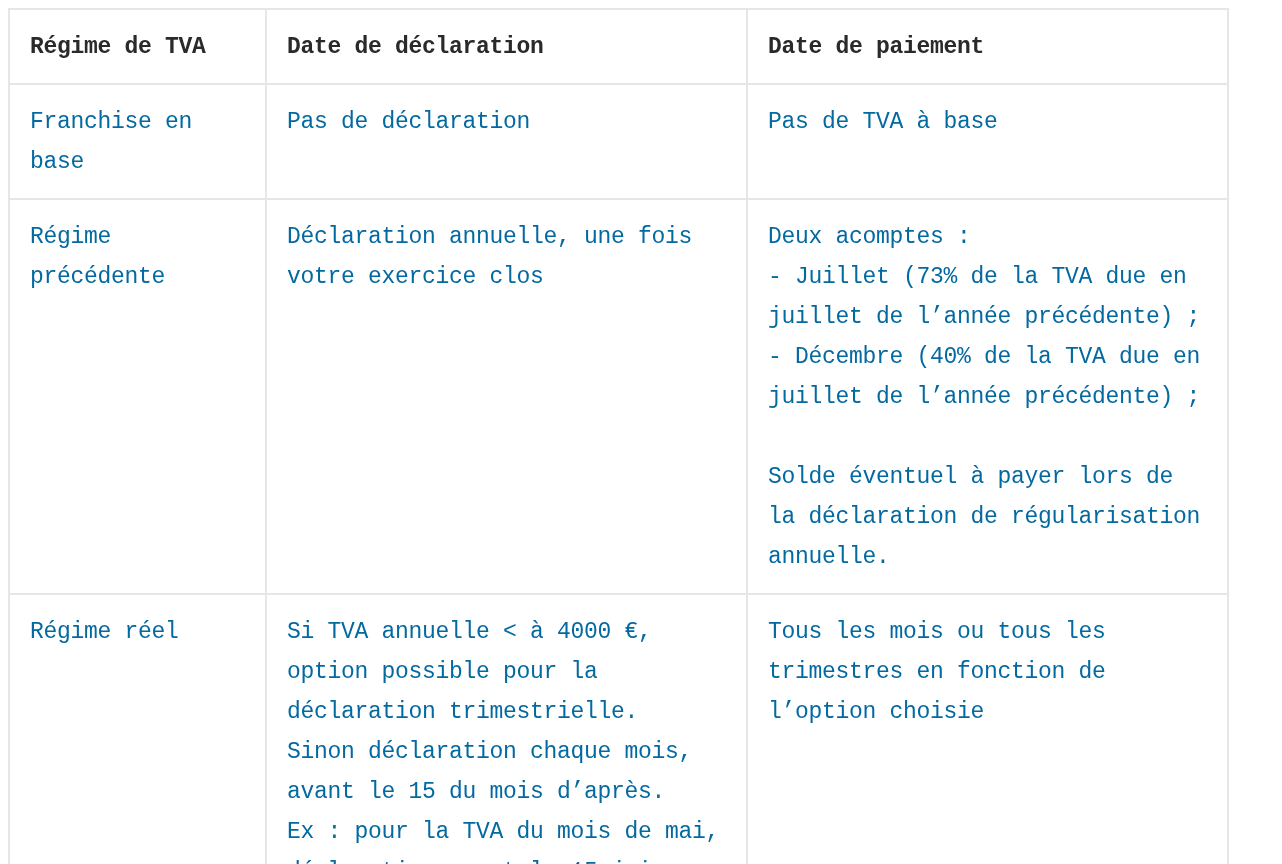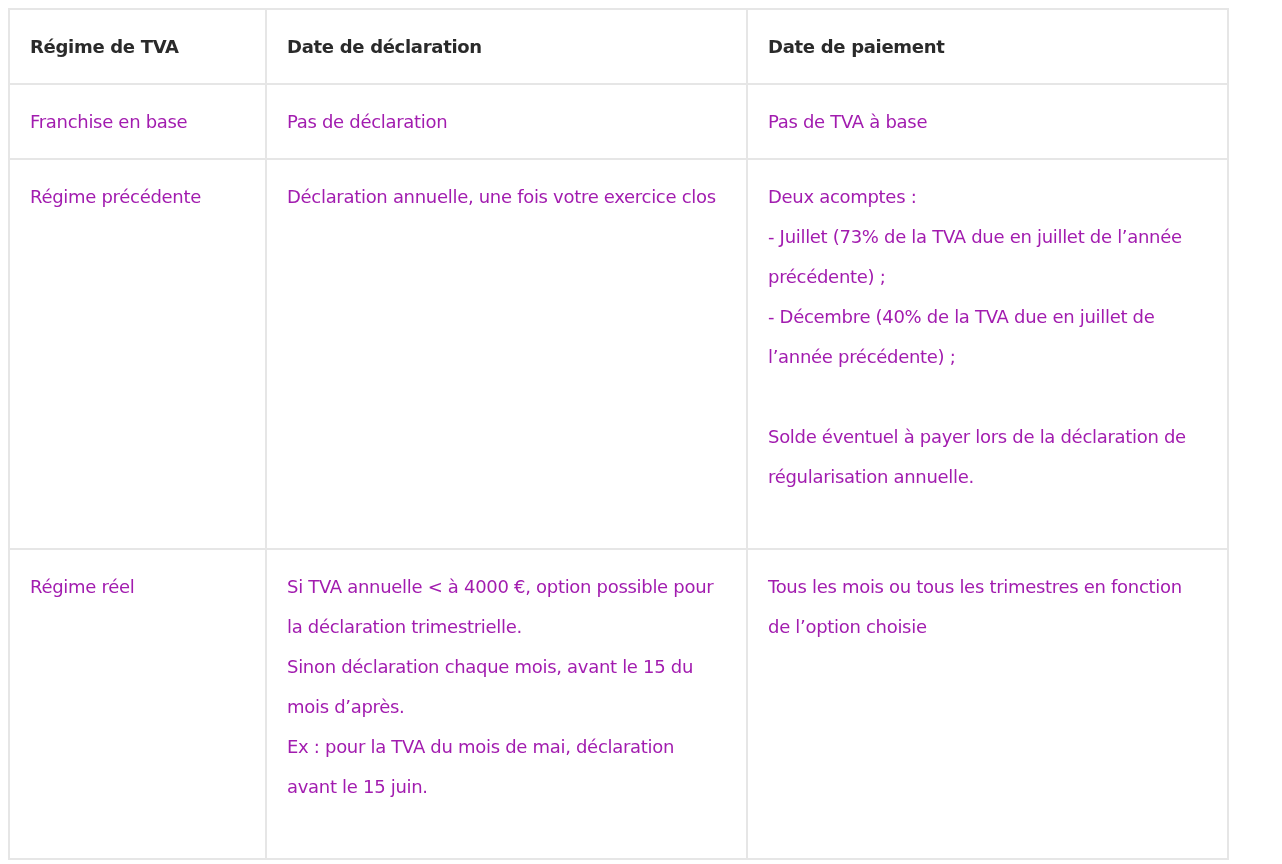--- a/index.html
+++ b/index.html
@@ -8,26 +8,27 @@
   table.tva {
     position: absolute; left: 8px; top: 8px;
     border-collapse: collapse; table-layout: fixed;
     width: 1219px;
   }
   table.tva th, table.tva td {
     border: 2px solid #e6e6e6;
     vertical-align: top;
     text-align: left;
     padding: 17px 20px 16px 20px;
-    font-size: 18px;
+    font-size: 23px;
     line-height: 40px;
     letter-spacing: -0.3px;
+    font-family: Liberation Mono, monospace;
   }
   table.tva th { font-weight: bold; color: #2a2a2a; height: 35px; }
-  table.tva td { font-weight: normal; color: #a21caf; border-radius: 19px; }
+  table.tva td { font-weight: normal; color: #0369a1; border-radius: 19px; }
   col.c1 { width: 257px; }
   col.c2 { width: 481px; }
   col.c3 { width: 481px; }
   .line { display: block; white-space: pre-wrap; }
   .blank { display: block; height: 40px; }
   tr.r1 td { height: 35px; }
   tr.r2 td { height: 355px; }
   tr.r3 td { height: 275px; }
 </style>
 </head>

